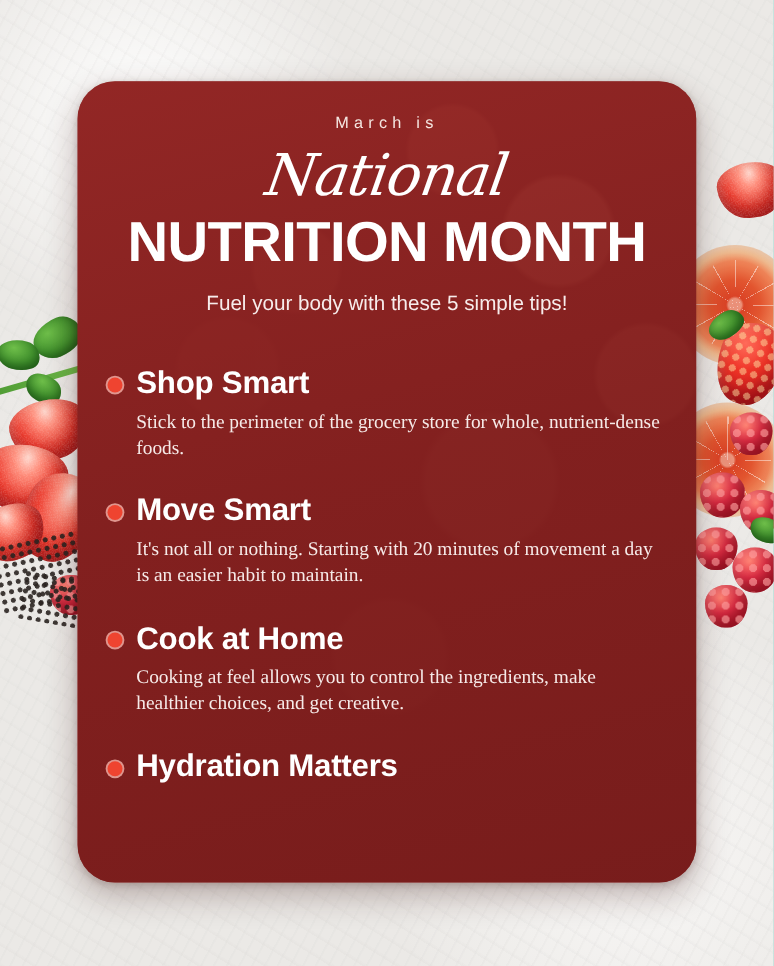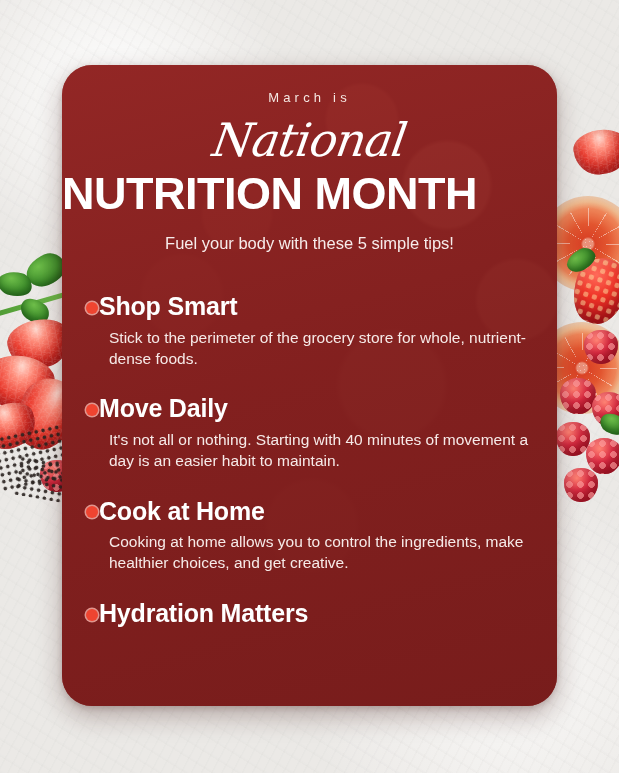--- a/index.html
+++ b/index.html
@@ -176,20 +176,21 @@
     font-family: "DejaVu Serif", serif;
     font-style: italic;
     font-weight: 400;
     font-size: 46px;
     line-height: 1;
     margin: 12px 0 0;
     transform: skewX(-9deg);
     letter-spacing: -1px;
   }
   .title {
+    text-align: center;
     color: #ffffff;
     font-size: 45px;
     font-weight: 700;
     letter-spacing: -0.5px;
     line-height: 1;
     margin: 8px 0 0;
     white-space: nowrap;
   }
   .subtitle {
     text-align: center;
@@ -204,21 +205,21 @@
     margin: 40px 0 0;
     padding: 0 28px 0 24px;
     list-style: none;
   }
   .tip { margin: 0 0 26px; }
   .tip:last-child { margin-bottom: 10px; }
 
   .tip-head {
     display: flex;
     align-items: center;
-    gap: 1px;
+    gap: 11px;
   }
   .bullet {
     width: 12px;
     height: 12px;
     flex: 0 0 12px;
     border-radius: 50%;
     background: #ef4430;
     box-shadow: 0 0 0 1.5px rgba(255,190,180,.75);
     margin-top: 2px;
   }
@@ -228,20 +229,21 @@
     font-weight: 700;
     letter-spacing: -0.2px;
     line-height: 1.1;
   }
   .tip-body {
     margin: 6px 0 0 23px;
     color: #f6eae8;
     font-size: 15.5px;
     line-height: 1.38;
     max-width: 430px;
+    font-family: Liberation Serif, serif;
   }
 </style>
 </head>
 <body>
 
 <div class="poster">
 
   <div class="backdrop"></div>
 
   <div class="fruit-layer">
@@ -297,31 +299,31 @@
           <div class="tip-head">
             <span class="bullet"></span>
             <span class="tip-title">Shop Smart</span>
           </div>
           <p class="tip-body">Stick to the perimeter of the grocery store for whole, nutrient-dense foods.</p>
         </li>
 
         <li class="tip">
           <div class="tip-head">
             <span class="bullet"></span>
-            <span class="tip-title">Move Daily</span>
+            <span class="tip-title">Move Smart</span>
           </div>
-          <p class="tip-body">It's not all or nothing. Starting with 40 minutes of movement a day is an easier habit to maintain.</p>
+          <p class="tip-body">It's not all or nothing. Starting with 20 minutes of movement a day is an easier habit to maintain.</p>
         </li>
 
         <li class="tip">
           <div class="tip-head">
             <span class="bullet"></span>
             <span class="tip-title">Cook at Home</span>
           </div>
-          <p class="tip-body">Cooking at home allows you to control the ingredients, make healthier choices, and get creative.</p>
+          <p class="tip-body">Cooking at feel allows you to control the ingredients, make healthier choices, and get creative.</p>
         </li>
 
         <li class="tip">
           <div class="tip-head">
             <span class="bullet"></span>
             <span class="tip-title">Hydration Matters</span>
           </div>
         </li>
 
       </ul>

